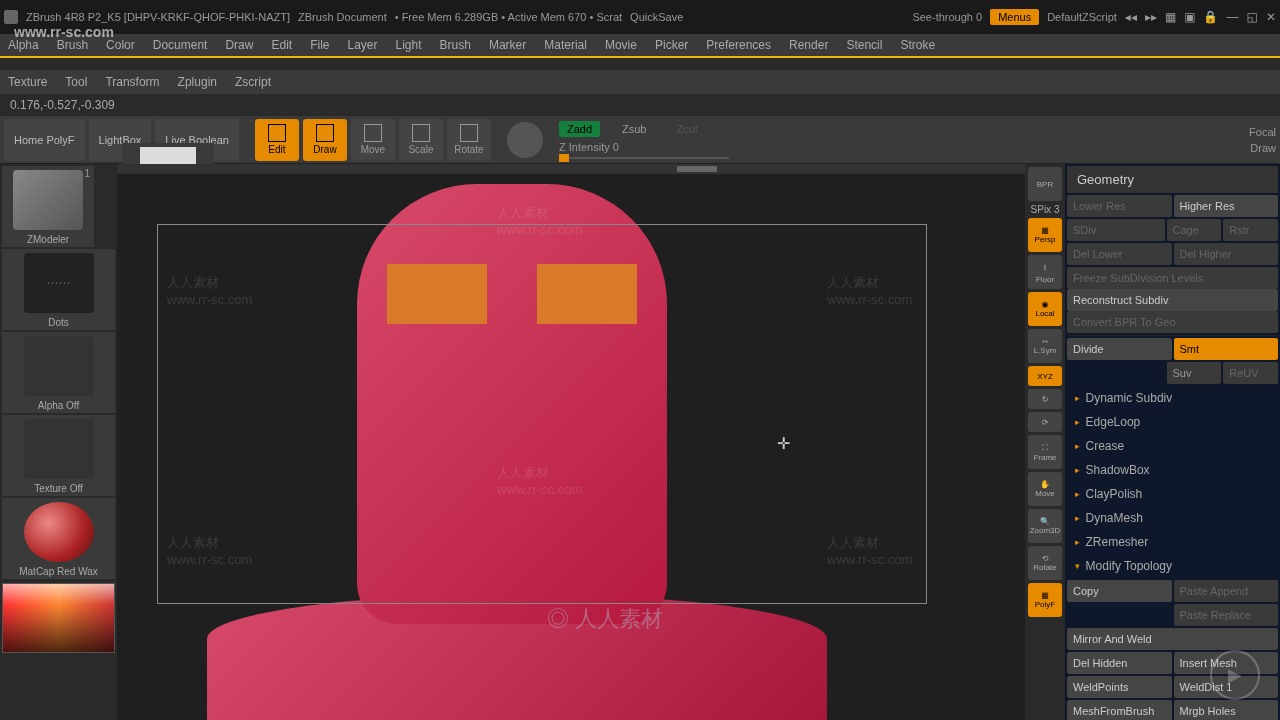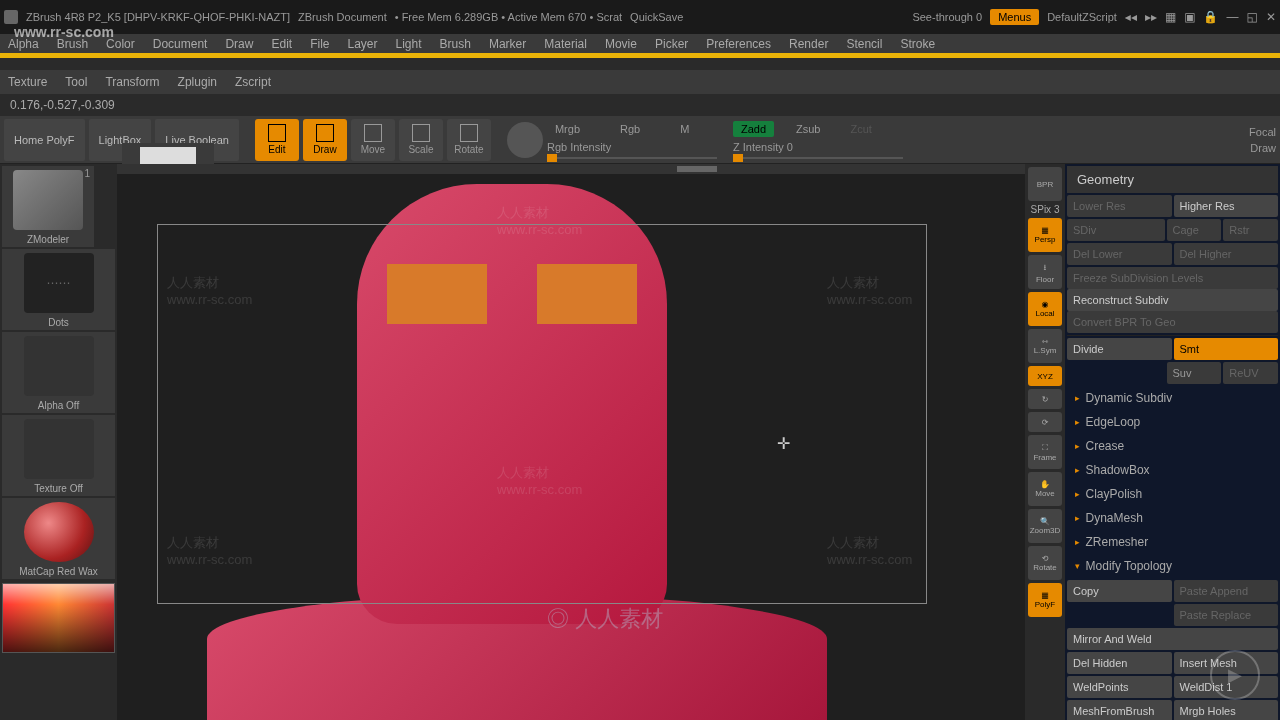--- a/index.html
+++ b/index.html
@@ -6,21 +6,21 @@
 body { background: #2a2a2a; color: #999; font-size: 12px; width: 1280px; height: 720px; overflow: hidden; position: relative; }
 
 
 .title-bar { height: 34px; background: #1a1a1a; display: flex; align-items: center; padding: 0 4px; gap: 8px; font-size: 11px; }
 .title-bar .logo { width: 14px; height: 14px; background: #666; border-radius: 2px; }
 .title-bar .spacer { flex: 1; }
 .title-bar .menus-btn { background: #e68a00; color: #000; padding: 2px 8px; border-radius: 2px; }
 .title-bar .win-icons { display: flex; gap: 8px; font-size: 12px; }
 
 
-.menu-bar { height: 24px; background: #3a3a3a; display: flex; align-items: center; padding: 0 8px; gap: 18px; font-size: 12px; color: #aaa; border-bottom: 5px solid #eab308; flex-wrap: wrap; }
+.menu-bar { height: 24px; background: #3a3a3a; display: flex; align-items: center; padding: 0 8px; gap: 18px; font-size: 12px; color: #aaa; border-bottom: 2px solid #eab308; flex-wrap: wrap; }
 .menu-bar2 { height: 24px; background: #3a3a3a; display: flex; align-items: center; padding: 0 8px; gap: 18px; font-size: 12px; color: #aaa; margin-top: 12px; }
 
 
 .coords { height: 22px; background: #2a2a2a; padding: 4px 10px; font-size: 12px; color: #aaa; }
 
 
 .toolbar { height: 48px; background: #3a3a3a; display: flex; align-items: center; gap: 4px; padding: 2px 4px; border-bottom: 1px solid #222; }
 .toolbar .btn { height: 42px; padding: 0 10px; display: flex; align-items: center; justify-content: center; background: #444; color: #bbb; font-size: 11px; border-radius: 2px; }
 .toolbar .mode-btn { width: 44px; height: 42px; display: flex; flex-direction: column; align-items: center; justify-content: center; gap: 2px; background: #444; font-size: 10px; border-radius: 3px; }
 .toolbar .mode-btn.active { background: #e68a00; color: #000; }
@@ -153,31 +153,20 @@
   <div class="mode-btn">
       <div class="mode-icon"></div>
       <span>Scale</span>
     </div>
   <div class="mode-btn">
       <div class="mode-icon"></div>
       <span>Rotate</span>
     </div>
   <div style="width:8px"></div>
   <div class="circ"></div>
-  <div class="slider-row">
-    <div style="display:flex;gap:24px">
-      <span class="txt-btn">Mrgb</span>
-      <span class="txt-btn">Rgb</span>
-      <span class="txt-btn">M</span>
-    </div>
-    <span style="font-size:11px">Rgb Intensity</span>
-    <div class="slider-track">
-        <div class="slider-thumb"></div>
-      </div>
-  </div>
   <div style="width:8px"></div>
   <div class="slider-row">
     <div style="display:flex;gap:14px">
       <span class="txt-btn active">Zadd</span>
       <span class="txt-btn">Zsub</span>
       <span class="txt-btn" style="color:#555">Zcut</span>
     </div>
     <span style="font-size:11px">Z Intensity 0</span>
     <div class="slider-track">
         <div class="slider-thumb"></div>

